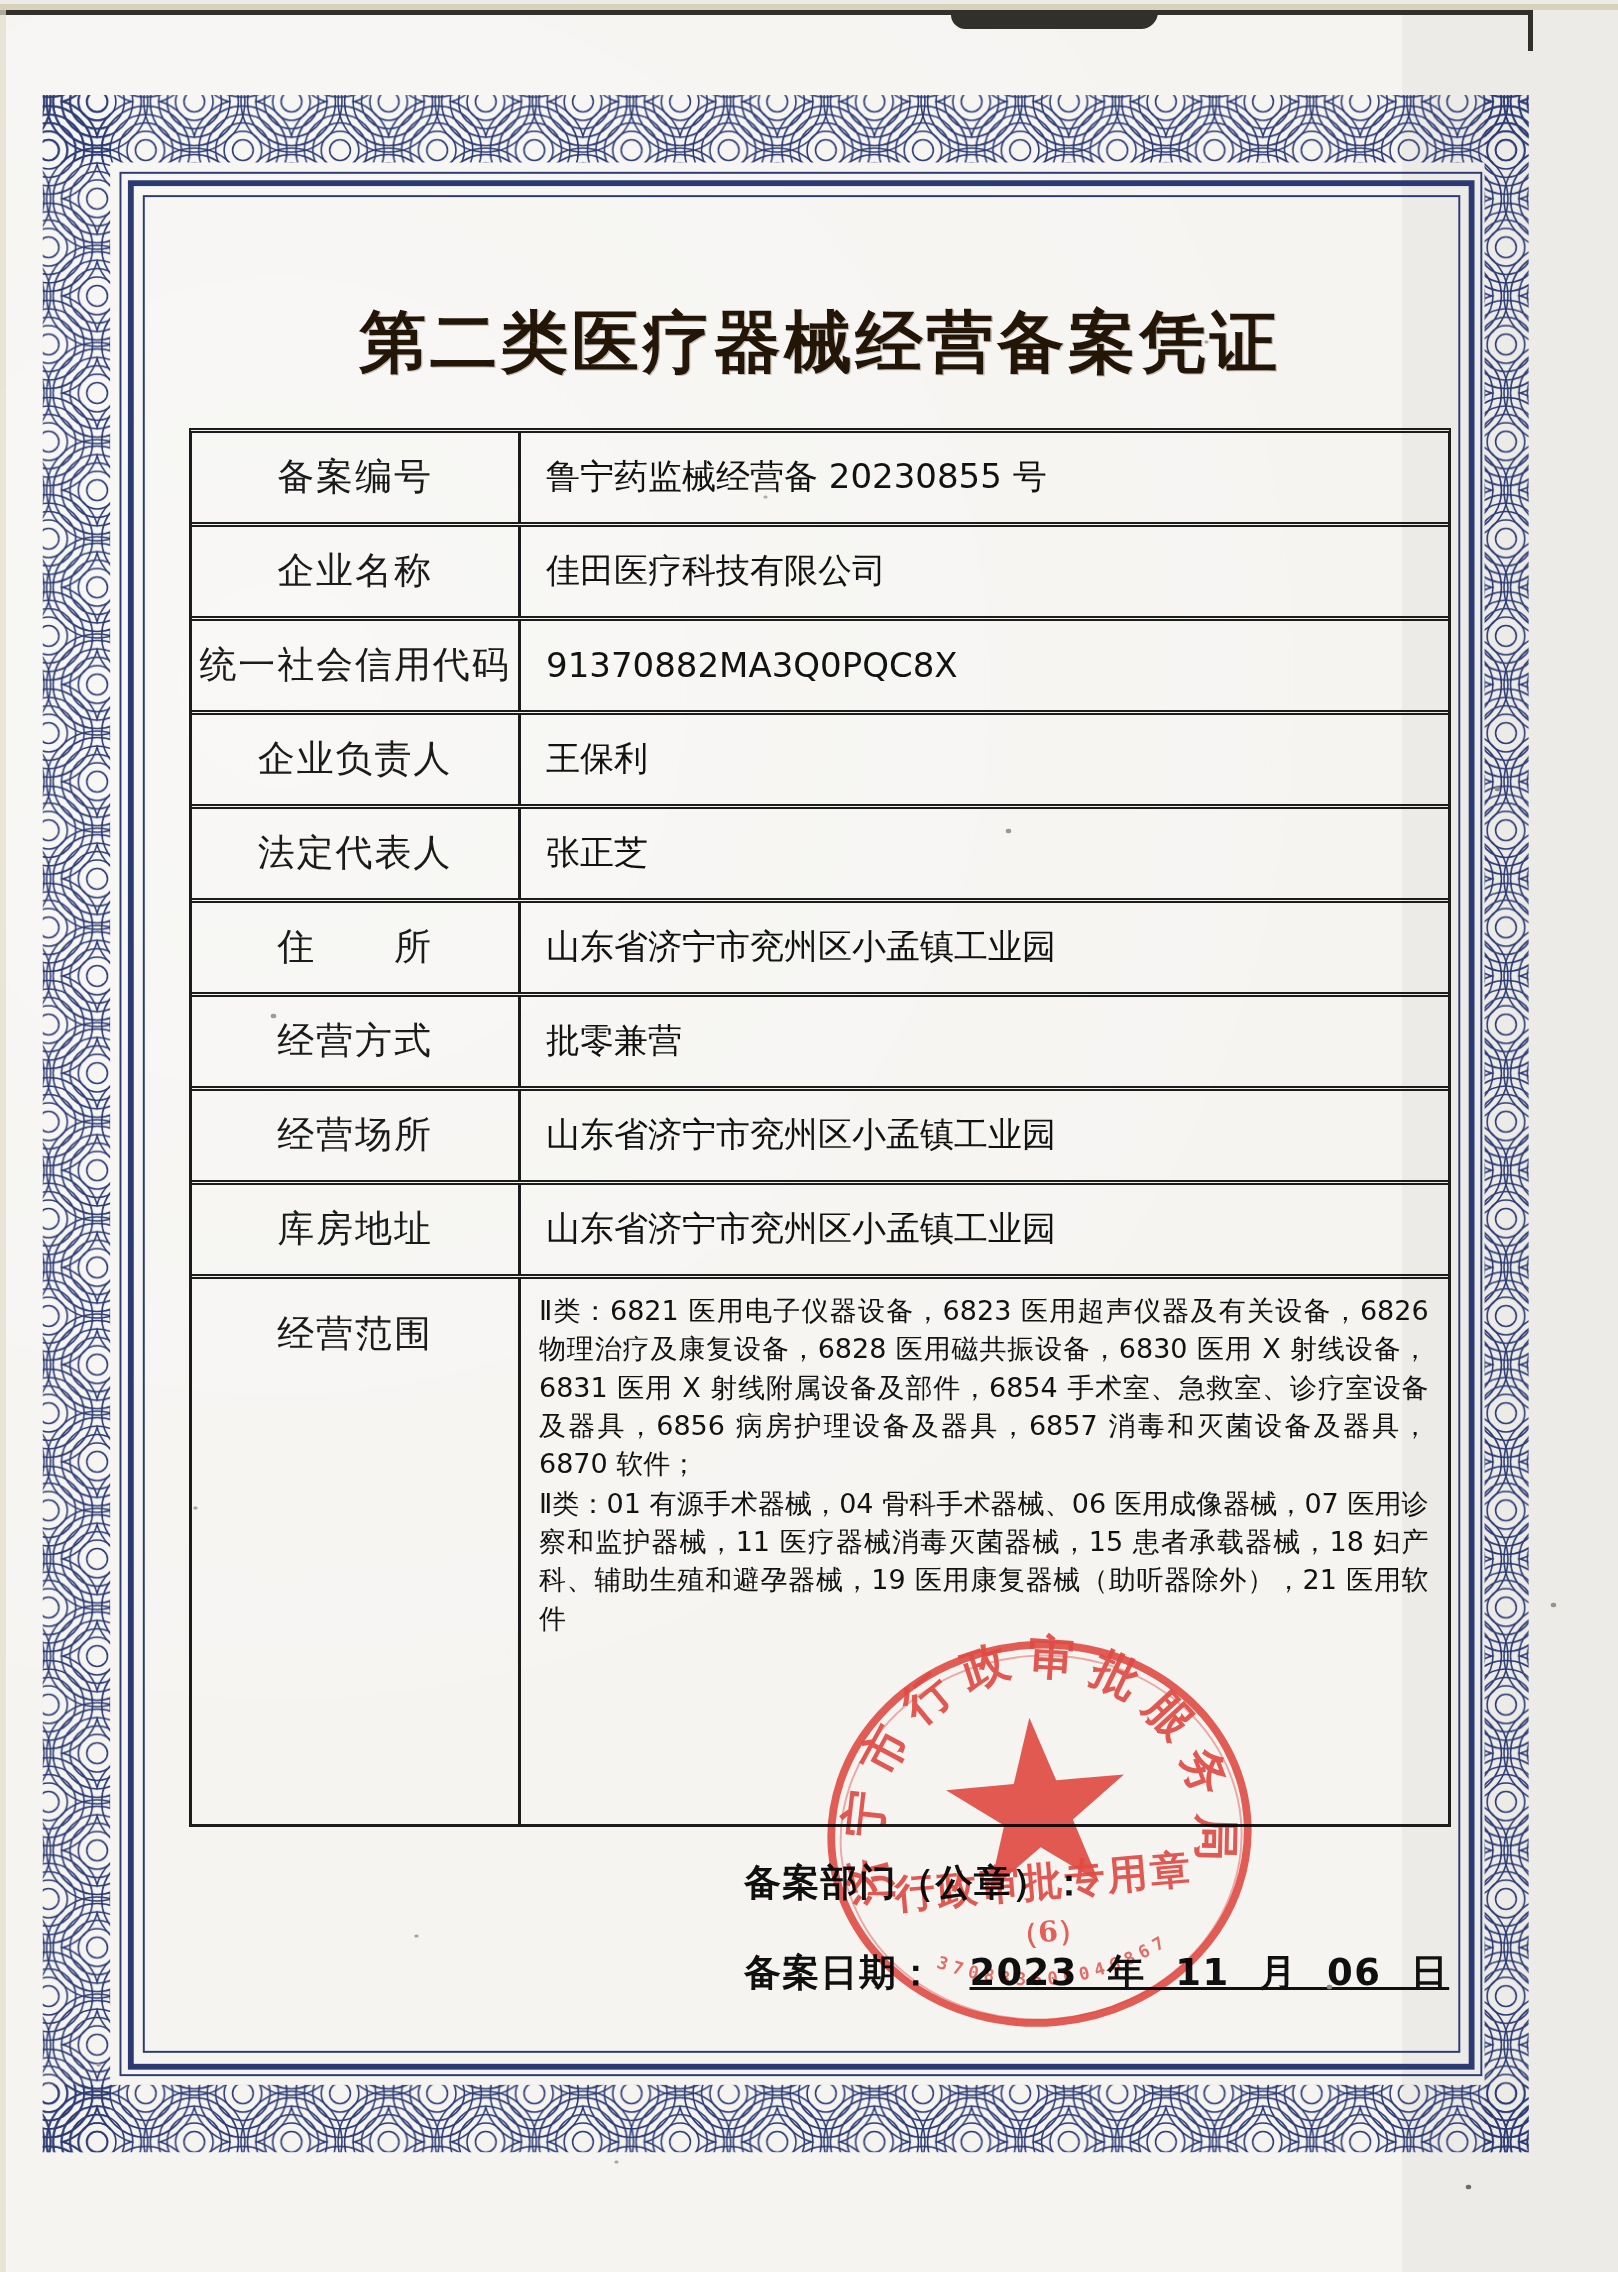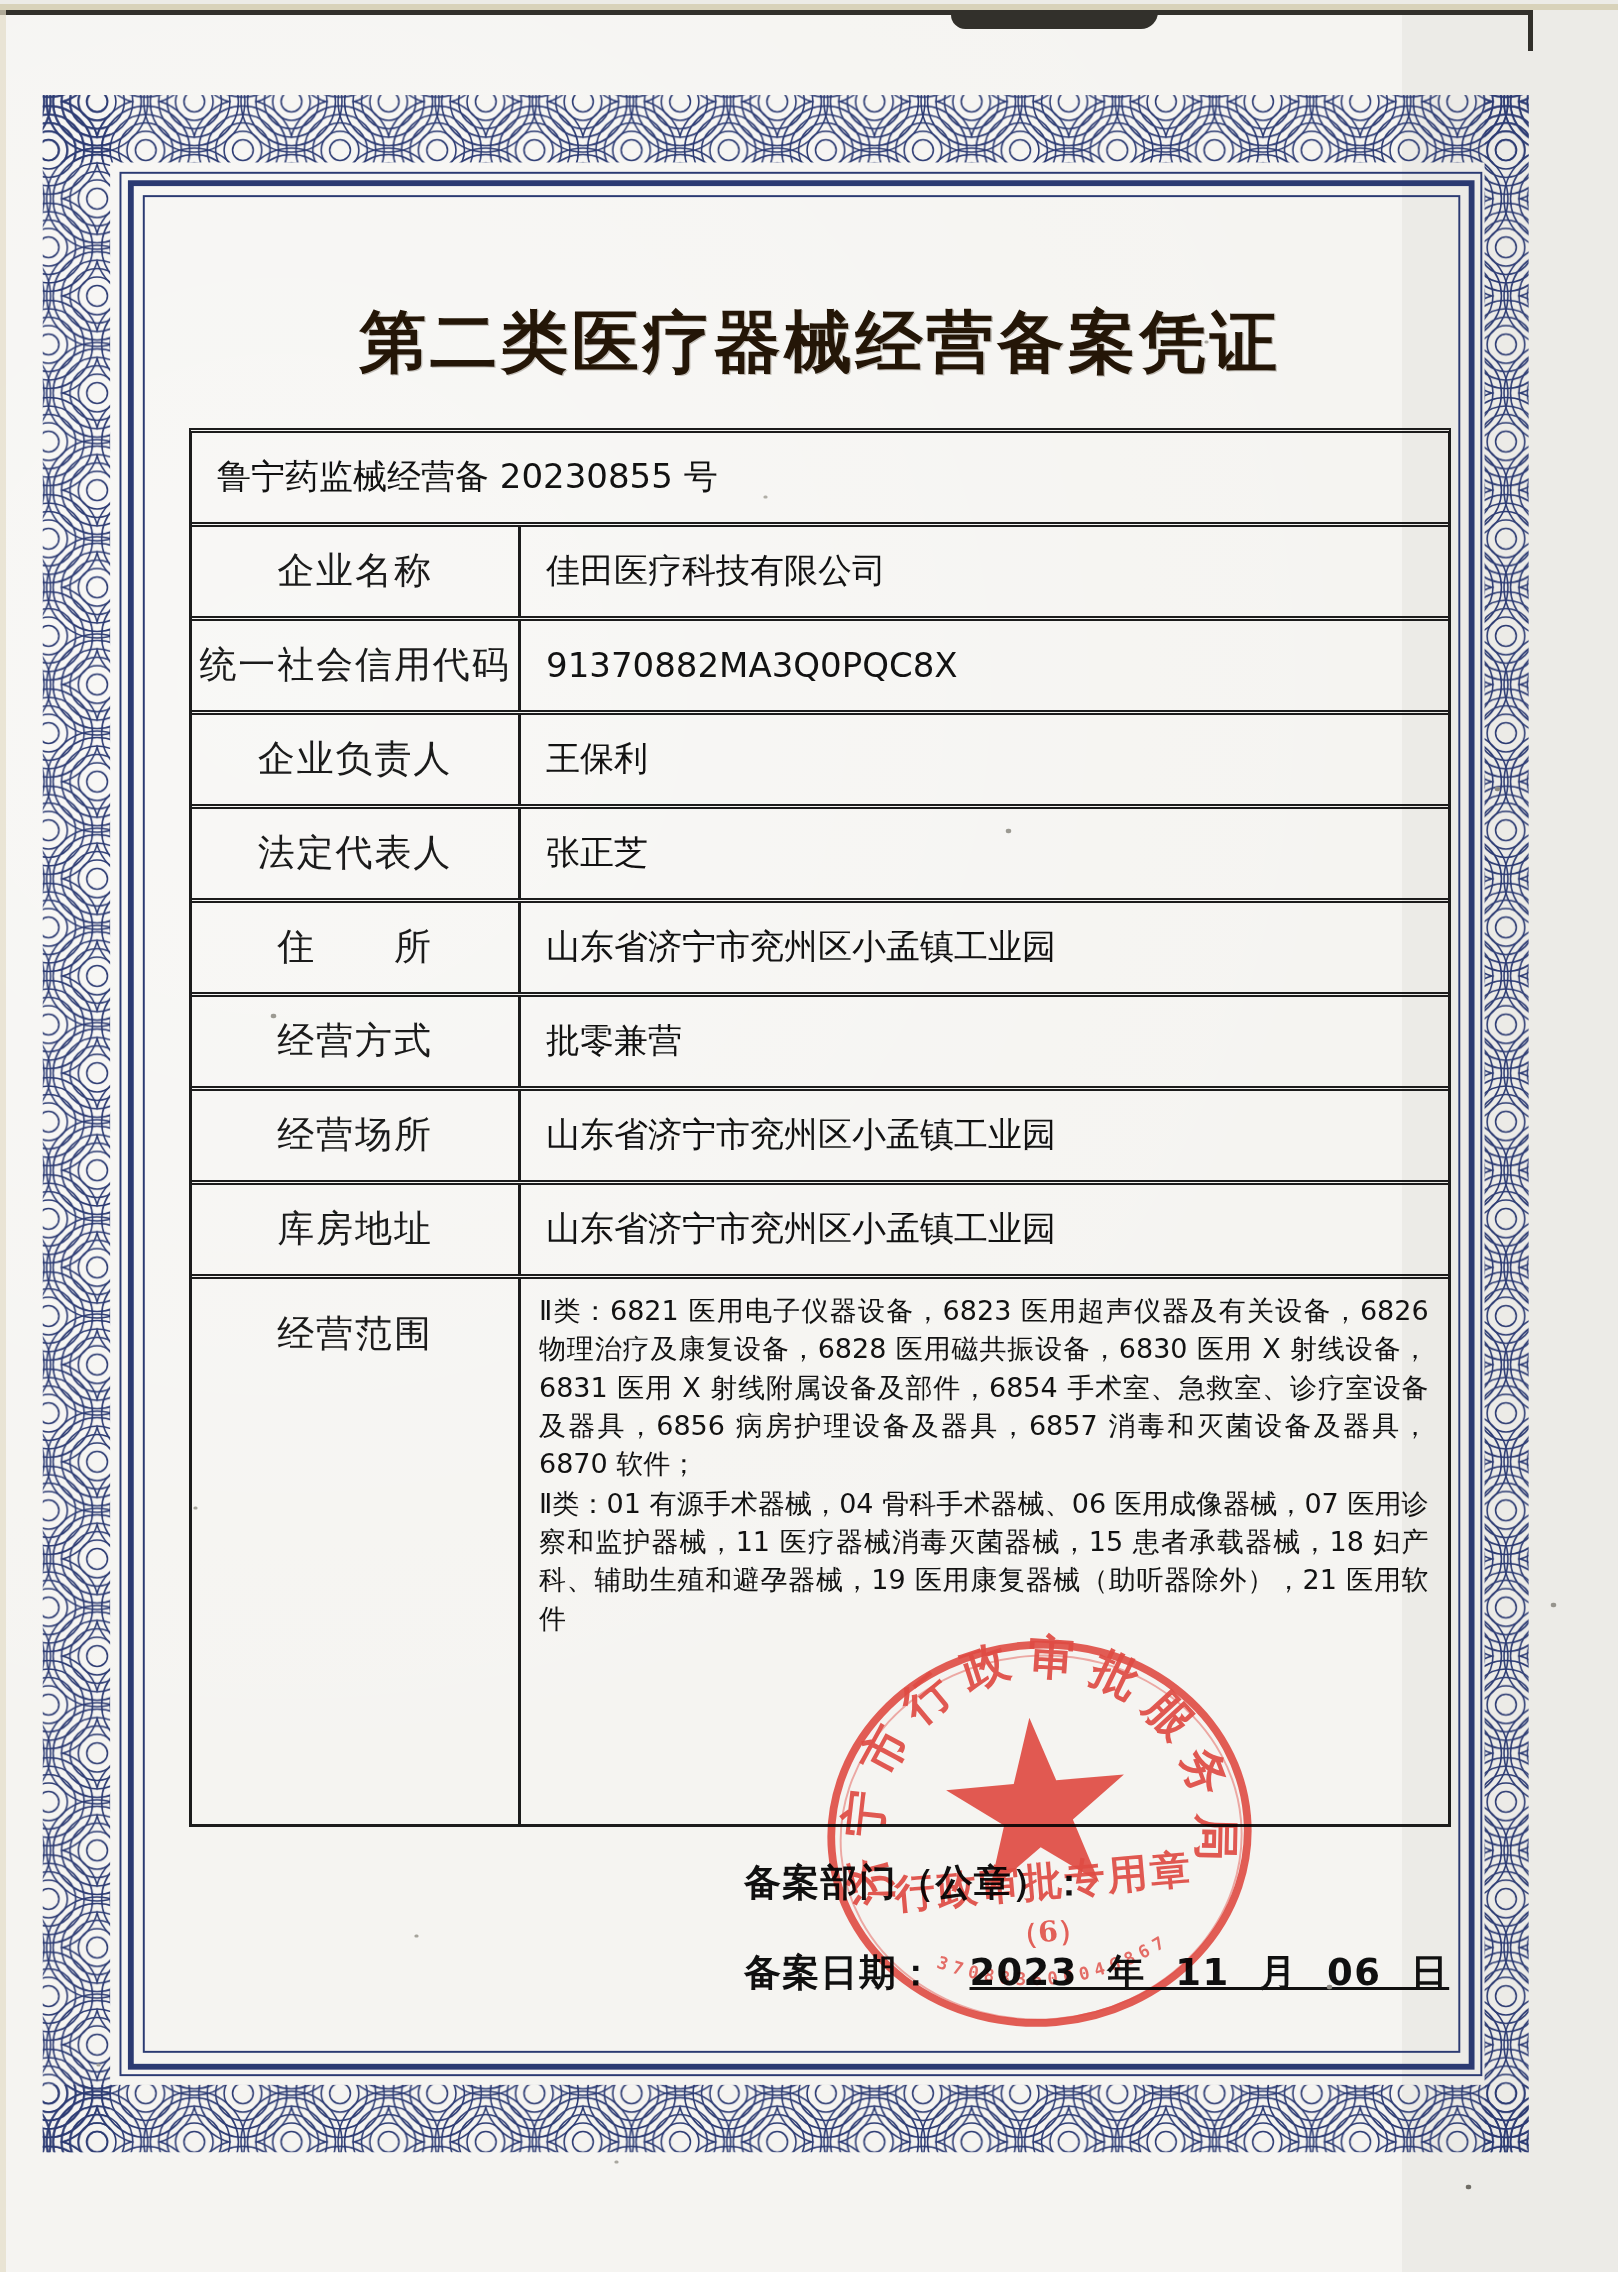--- a/index.html
+++ b/index.html
@@ -133,20 +133,21 @@
 
     <rect x="186" y="260" width="2101" height="2937" fill="none" stroke="#2b3a72" stroke-width="3"></rect>
     <rect x="202" y="276" width="2070" height="2908" fill="none" stroke="#2b3a72" stroke-width="9"></rect>
     <rect x="222" y="296" width="2031" height="2865" fill="none" stroke="#2b3a72" stroke-width="3"></rect>
   </svg>
 
   <div id="cert-title">第二类医疗器械经营备案凭证</div>
 
   <div id="cert-table">
     <div class="row">
+      <div class="lbl">备案编号</div>
       <div class="val">鲁宁药监械经营备 20230855 号</div>
     </div>
     <div class="row">
       <div class="lbl">企业名称</div>
       <div class="val">佳田医疗科技有限公司</div>
     </div>
     <div class="row">
       <div class="lbl">统一社会信用代码</div>
       <div class="val">91370882MA3Q0PQC8X</div>
     </div>

